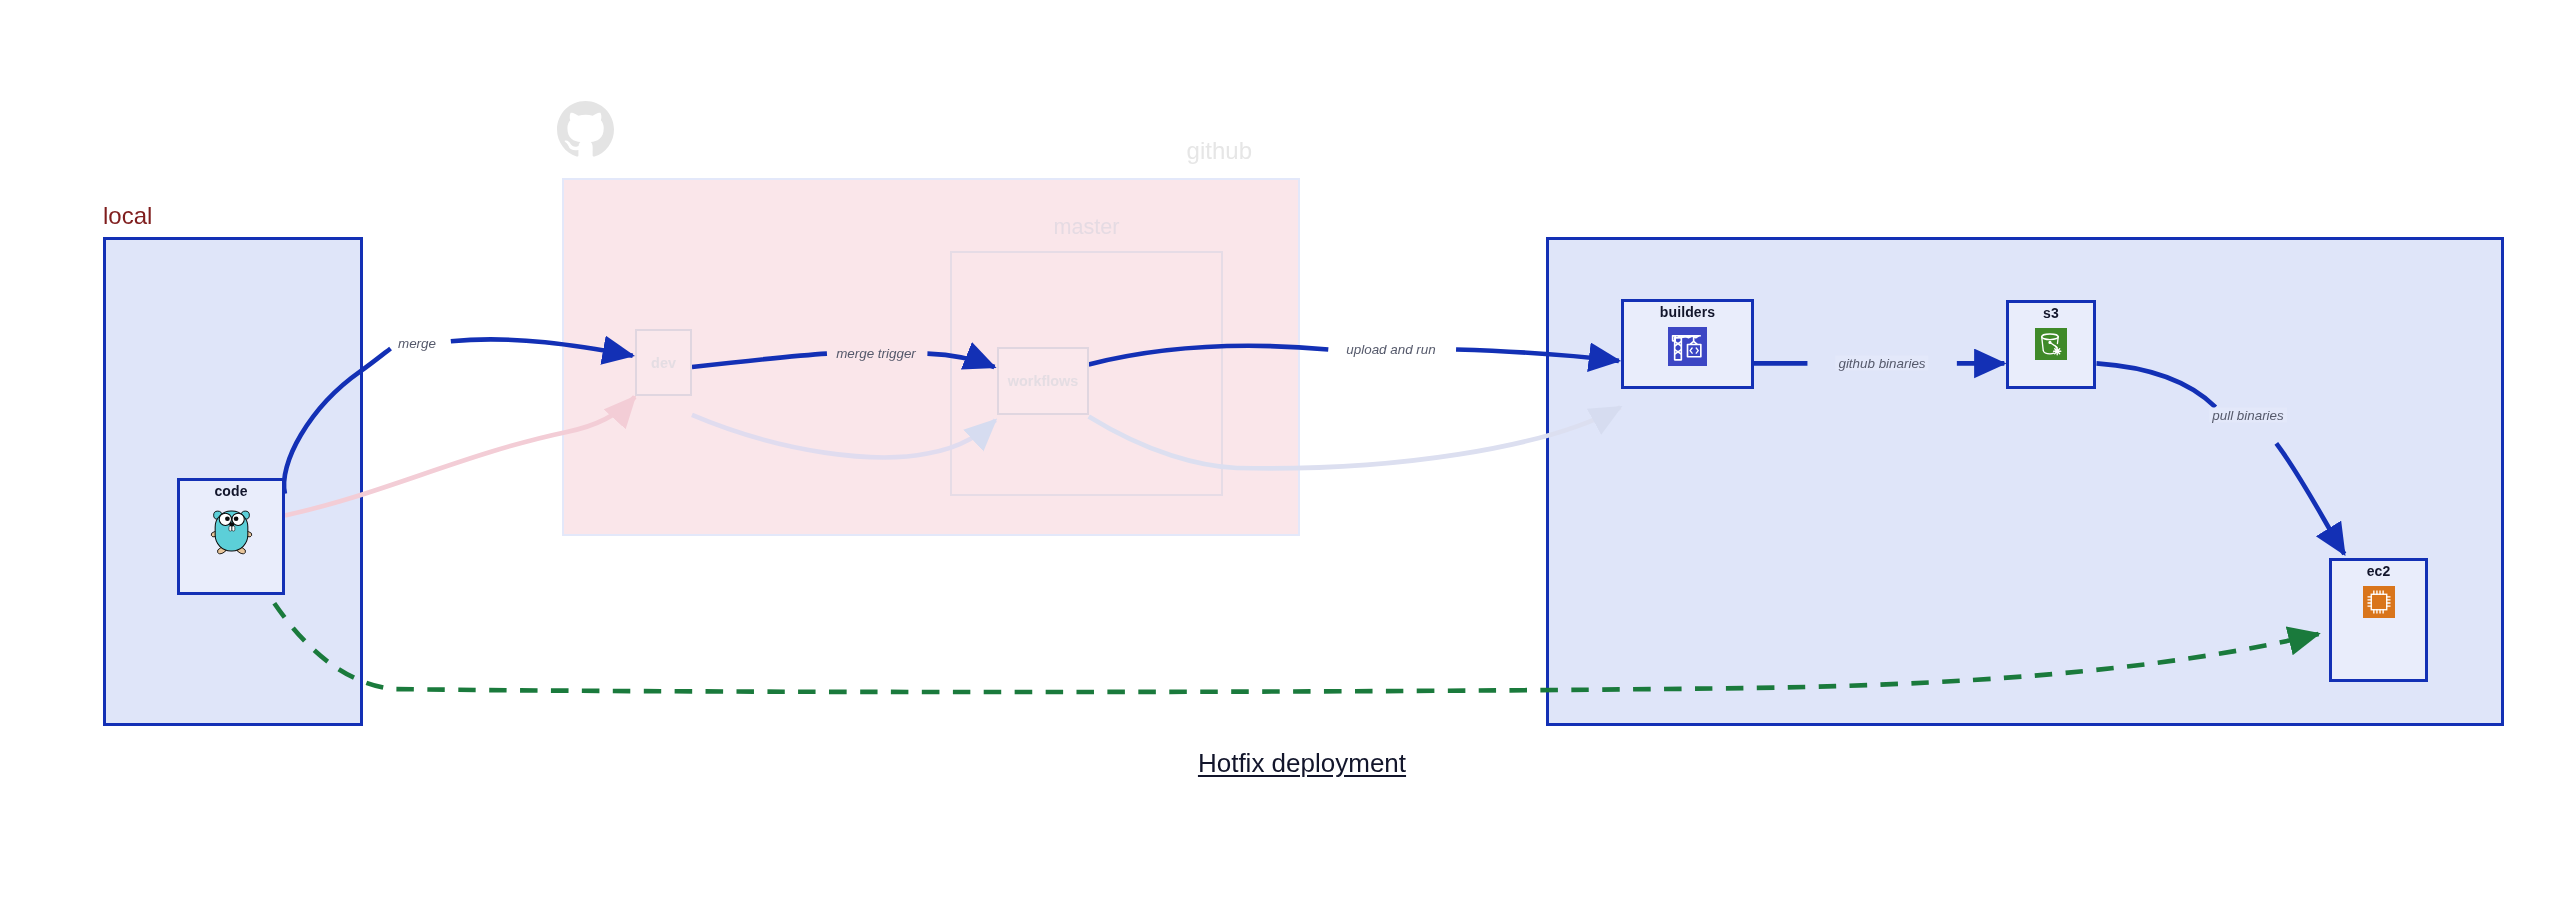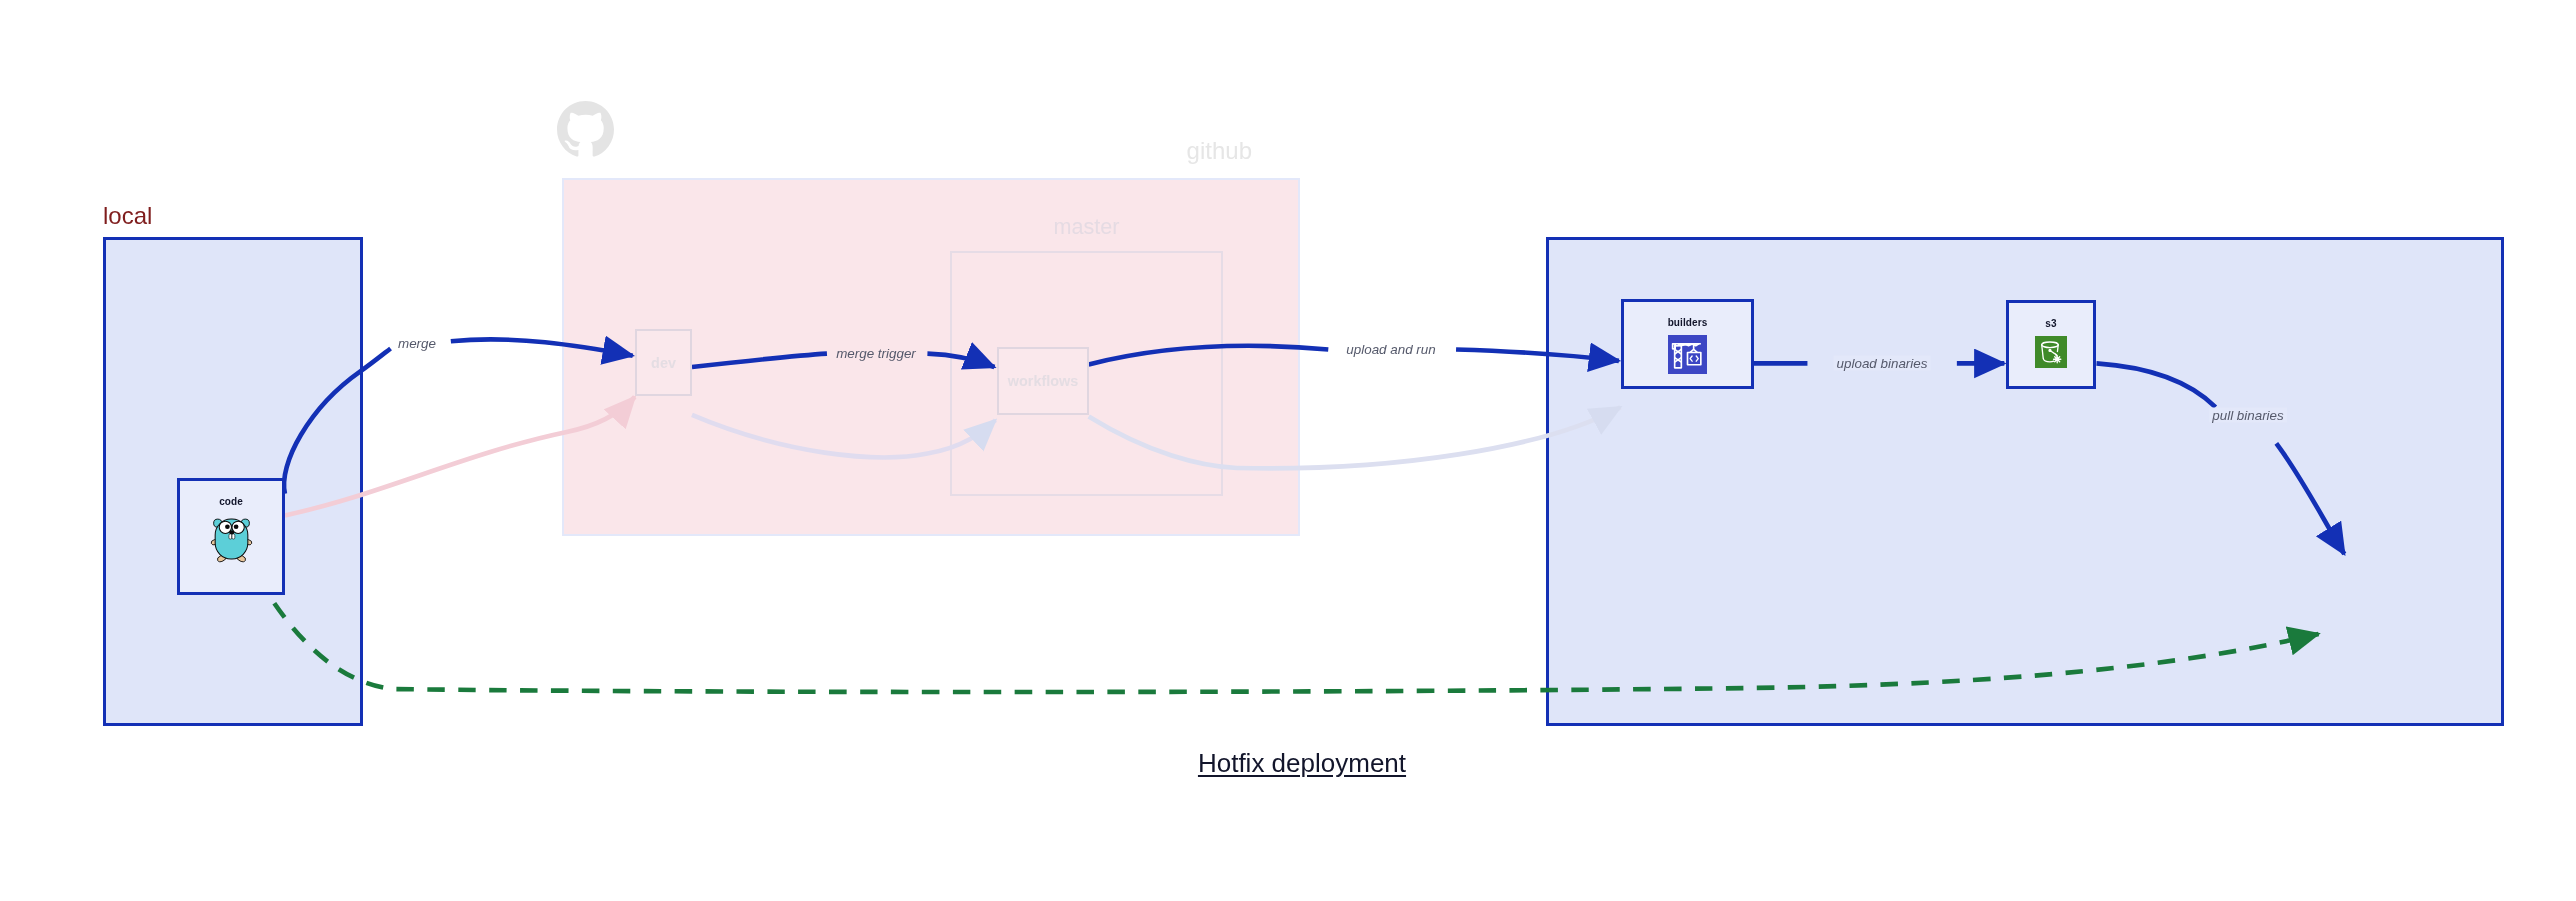--- a/index.html
+++ b/index.html
@@ -45,24 +45,24 @@
   .node {
     position: absolute;
     box-sizing: border-box;
     background: #e9edfb;
     border: 3.1px solid #1330b5;
     display: flex;
     flex-direction: column;
     align-items: center;
   }
   .node-title {
-    font-size: 10px;
+    font-size: 14px;
     font-weight: bold;
     color: #12152b;
-    margin-top: 15px;
+    margin-top: 2px;
     letter-spacing: 0.1px;
     white-space: nowrap;
   }
   .node-icon {
     margin-top: 7.2px;
   }
 
   .ghost-node {
     position: absolute;
     box-sizing: border-box;
@@ -264,27 +264,42 @@
           <path d="M29,28 L41,36"></path>
           <circle cx="29" cy="28" r="1.8" fill="#ffffff"></circle>
           <path d="M38,33 L44,37 L41,41 Z" fill="#ffffff" stroke="none"></path>
 
           <path d="M43,38 L43,52 M36,45 L50,45 M38.2,40.2 L47.8,49.8 M47.8,40.2 L38.2,49.8"></path>
         </g>
       </svg>
     </span>
   </div>
 
+  <div class="node" id="node-ec2" style="left:2329px; top:558px; width:99px; height:124px;">
+    <span class="node-title">ec2</span>
+    <span class="node-icon">
+      <svg width="32" height="32" viewBox="0 0 62 62">
+        <rect x="0" y="0" width="62" height="62" fill="#d9751b"></rect>
+        <g stroke="#ffffff" stroke-width="2.6" fill="none" stroke-linecap="square">
+          <rect x="16" y="16" width="30" height="30"></rect>
+          <path d="M21,16 L21,10 M27,16 L27,10 M33,16 L33,10 M39,16 L39,10"></path>
+          <path d="M21,46 L21,52 M27,46 L27,52 M33,46 L33,52 M39,46 L39,52"></path>
+          <path d="M16,21 L10,21 M16,27 L10,27 M16,33 L10,33 M16,39 L10,39"></path>
+          <path d="M46,21 L52,21 M46,27 L52,27 M46,33 L52,33 M46,39 L52,39"></path>
+        </g>
+      </svg>
+    </span>
+  </div>
 
   <div class="edge-label on-white" style="left:417px; top:343px;">merge</div>
 
   <div class="edge-label on-pink" style="left:876px; top:353px;">merge trigger</div>
 
   <div class="edge-label on-white" style="left:1391px; top:349px;">upload and run</div>
 
-  <div class="edge-label on-blue" style="left:1882px; top:363px;">upload binaries</div>
+  <div class="edge-label on-blue" style="left:1882px; top:363px;">github binaries</div>
 
   <div class="edge-label on-blue" style="left:2248px; top:415px;">pull binaries</div>
 
   <div id="diagram-title">Hotfix deployment</div>
 
 </div>
 
 
 </body></html>

